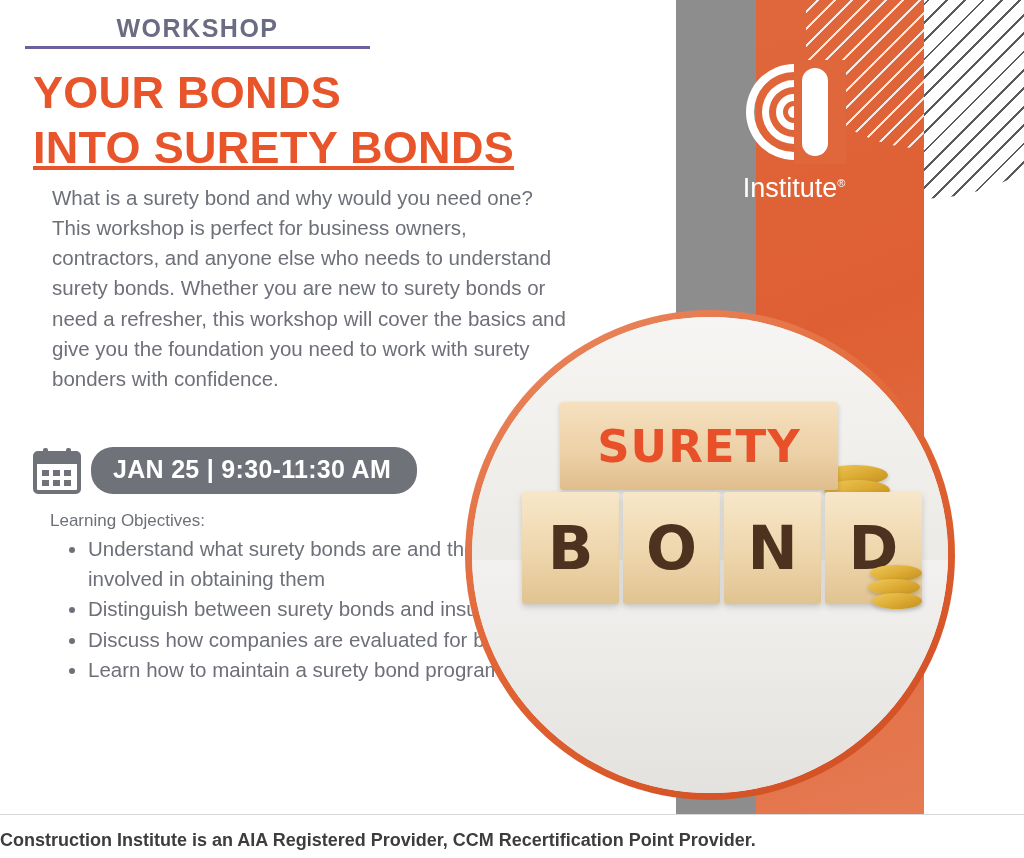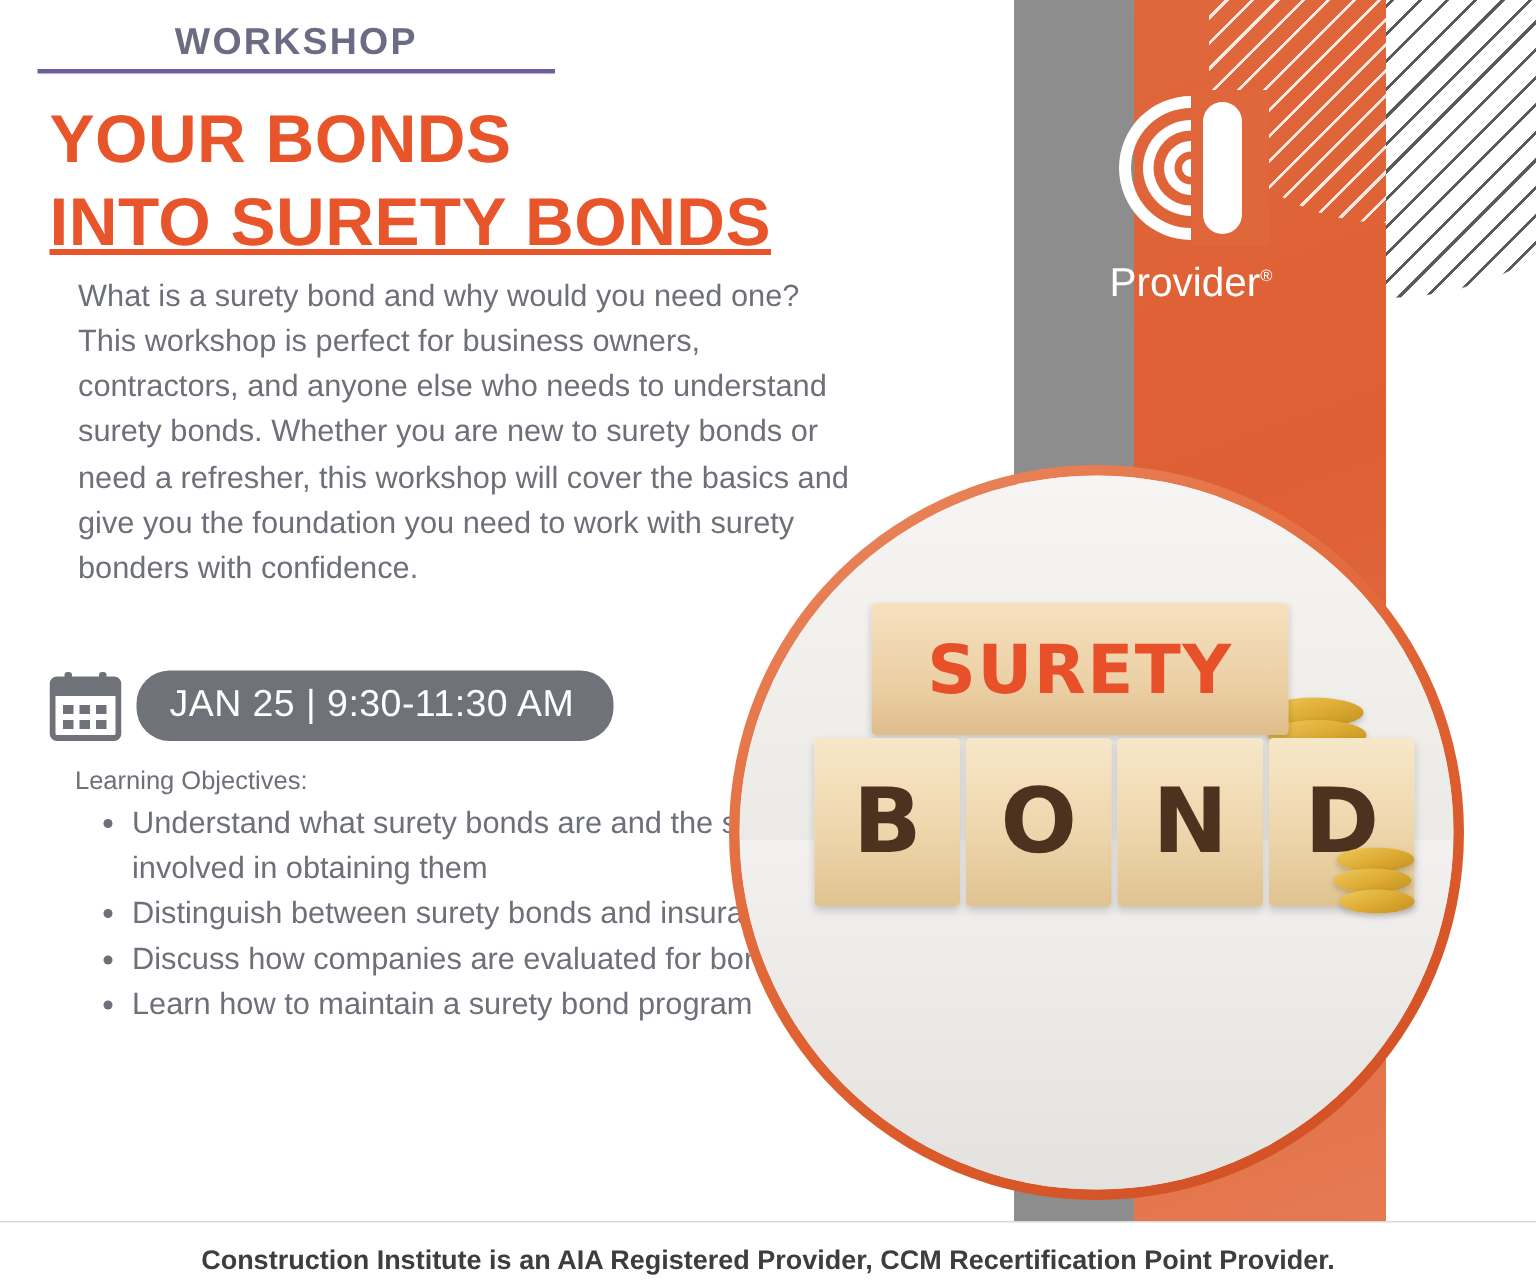--- a/index.html
+++ b/index.html
@@ -165,21 +165,21 @@
   .cal-icon {
     width: 48px;
     height: 48px;
     margin-right: 10px;
     flex: 0 0 auto;
   }
   .date-pill {
     background: #6f7278;
     color: #ffffff;
     font-size: 25px;
-    font-weight: normal;
+    font-weight: bold;
     border-radius: 22px;
     padding: 8px 26px 10px 22px;
     letter-spacing: 0.3px;
     white-space: nowrap;
   }
 
   .objectives-label {
     position: absolute;
     top: 511px;
     left: 50px;
@@ -198,21 +198,21 @@
     color: #6d7078;
   }
   .objectives-list li {
     margin-bottom: 1px;
   }
 
   
   .photo-ring {
     position: absolute;
     top: 310px;
-    left: 486px;
+    left: 465px;
     width: 490px;
     height: 490px;
     border-radius: 50%;
     background: linear-gradient(135deg, #e9apa 0%, #e06a3c 100%);
     background: linear-gradient(150deg, #eb8b63 0%, #df6030 55%, #cf4d22 100%);
     padding: 7px;
     box-sizing: border-box;
   }
   .photo-circle {
     position: relative;
@@ -311,21 +311,21 @@
     top: 814px;
     width: 1024px;
     height: 1px;
     background: #d8d8d8;
   }
   .footer {
     position: absolute;
     top: 818px;
     left: 0;
     width: 1024px;
-    text-align: center;
+    text-align: left;
     font-size: 18px;
     font-weight: bold;
     color: #3d3d3d;
     padding-top: 12px;
   }
 </style>
 </head>
 <body>
 
 <div class="poster">
@@ -345,21 +345,21 @@
       <rect x="52" y="0" width="52" height="104" fill="#e0673c"></rect>
       <path d="M52 4 A48 48 0 0 1 100 52 L100 52 A48 48 0 0 1 52 100 Z" fill="#ffffff" opacity="0"></path>
       <path d="M52 0 h8 v104 h-8 z" fill="#e0673c"></path>
       <g fill="#ffffff">
         <path d="M60 4 h6 a48 48 0 0 1 0 96 h-6 z" opacity="0"></path>
       </g>
       <path d="M66 6 A47 47 0 0 1 66 98 L84 98 A47 47 0 0 0 84 6 Z" fill="#ffffff" opacity="0"></path>
       <rect x="60" y="0" width="44" height="104" fill="#e0673c"></rect>
       <rect x="60" y="8" width="26" height="88" rx="13" fill="#ffffff"></rect>
     </svg>
-    <div class="logo-text-2"><span>Provider</span><span class="logo-reg">®</span></div>
+    <div class="logo-text-2"><span>Institute</span><span class="logo-reg">®</span></div>
   </div>
 
   <div class="eyebrow">WORKSHOP</div>
 
   <div class="headline">
     <span>YOUR BONDS</span>
     <span class="line2">INTO SURETY BONDS</span>
   </div>
 
   <div class="body-copy">What is a surety bond and why would you need one? This workshop is perfect for business owners, contractors, and anyone else who needs to understand surety bonds. Whether you are new to surety bonds or need a refresher, this workshop will cover the basics and give you the foundation you need to work with surety bonders with confidence.</div>

